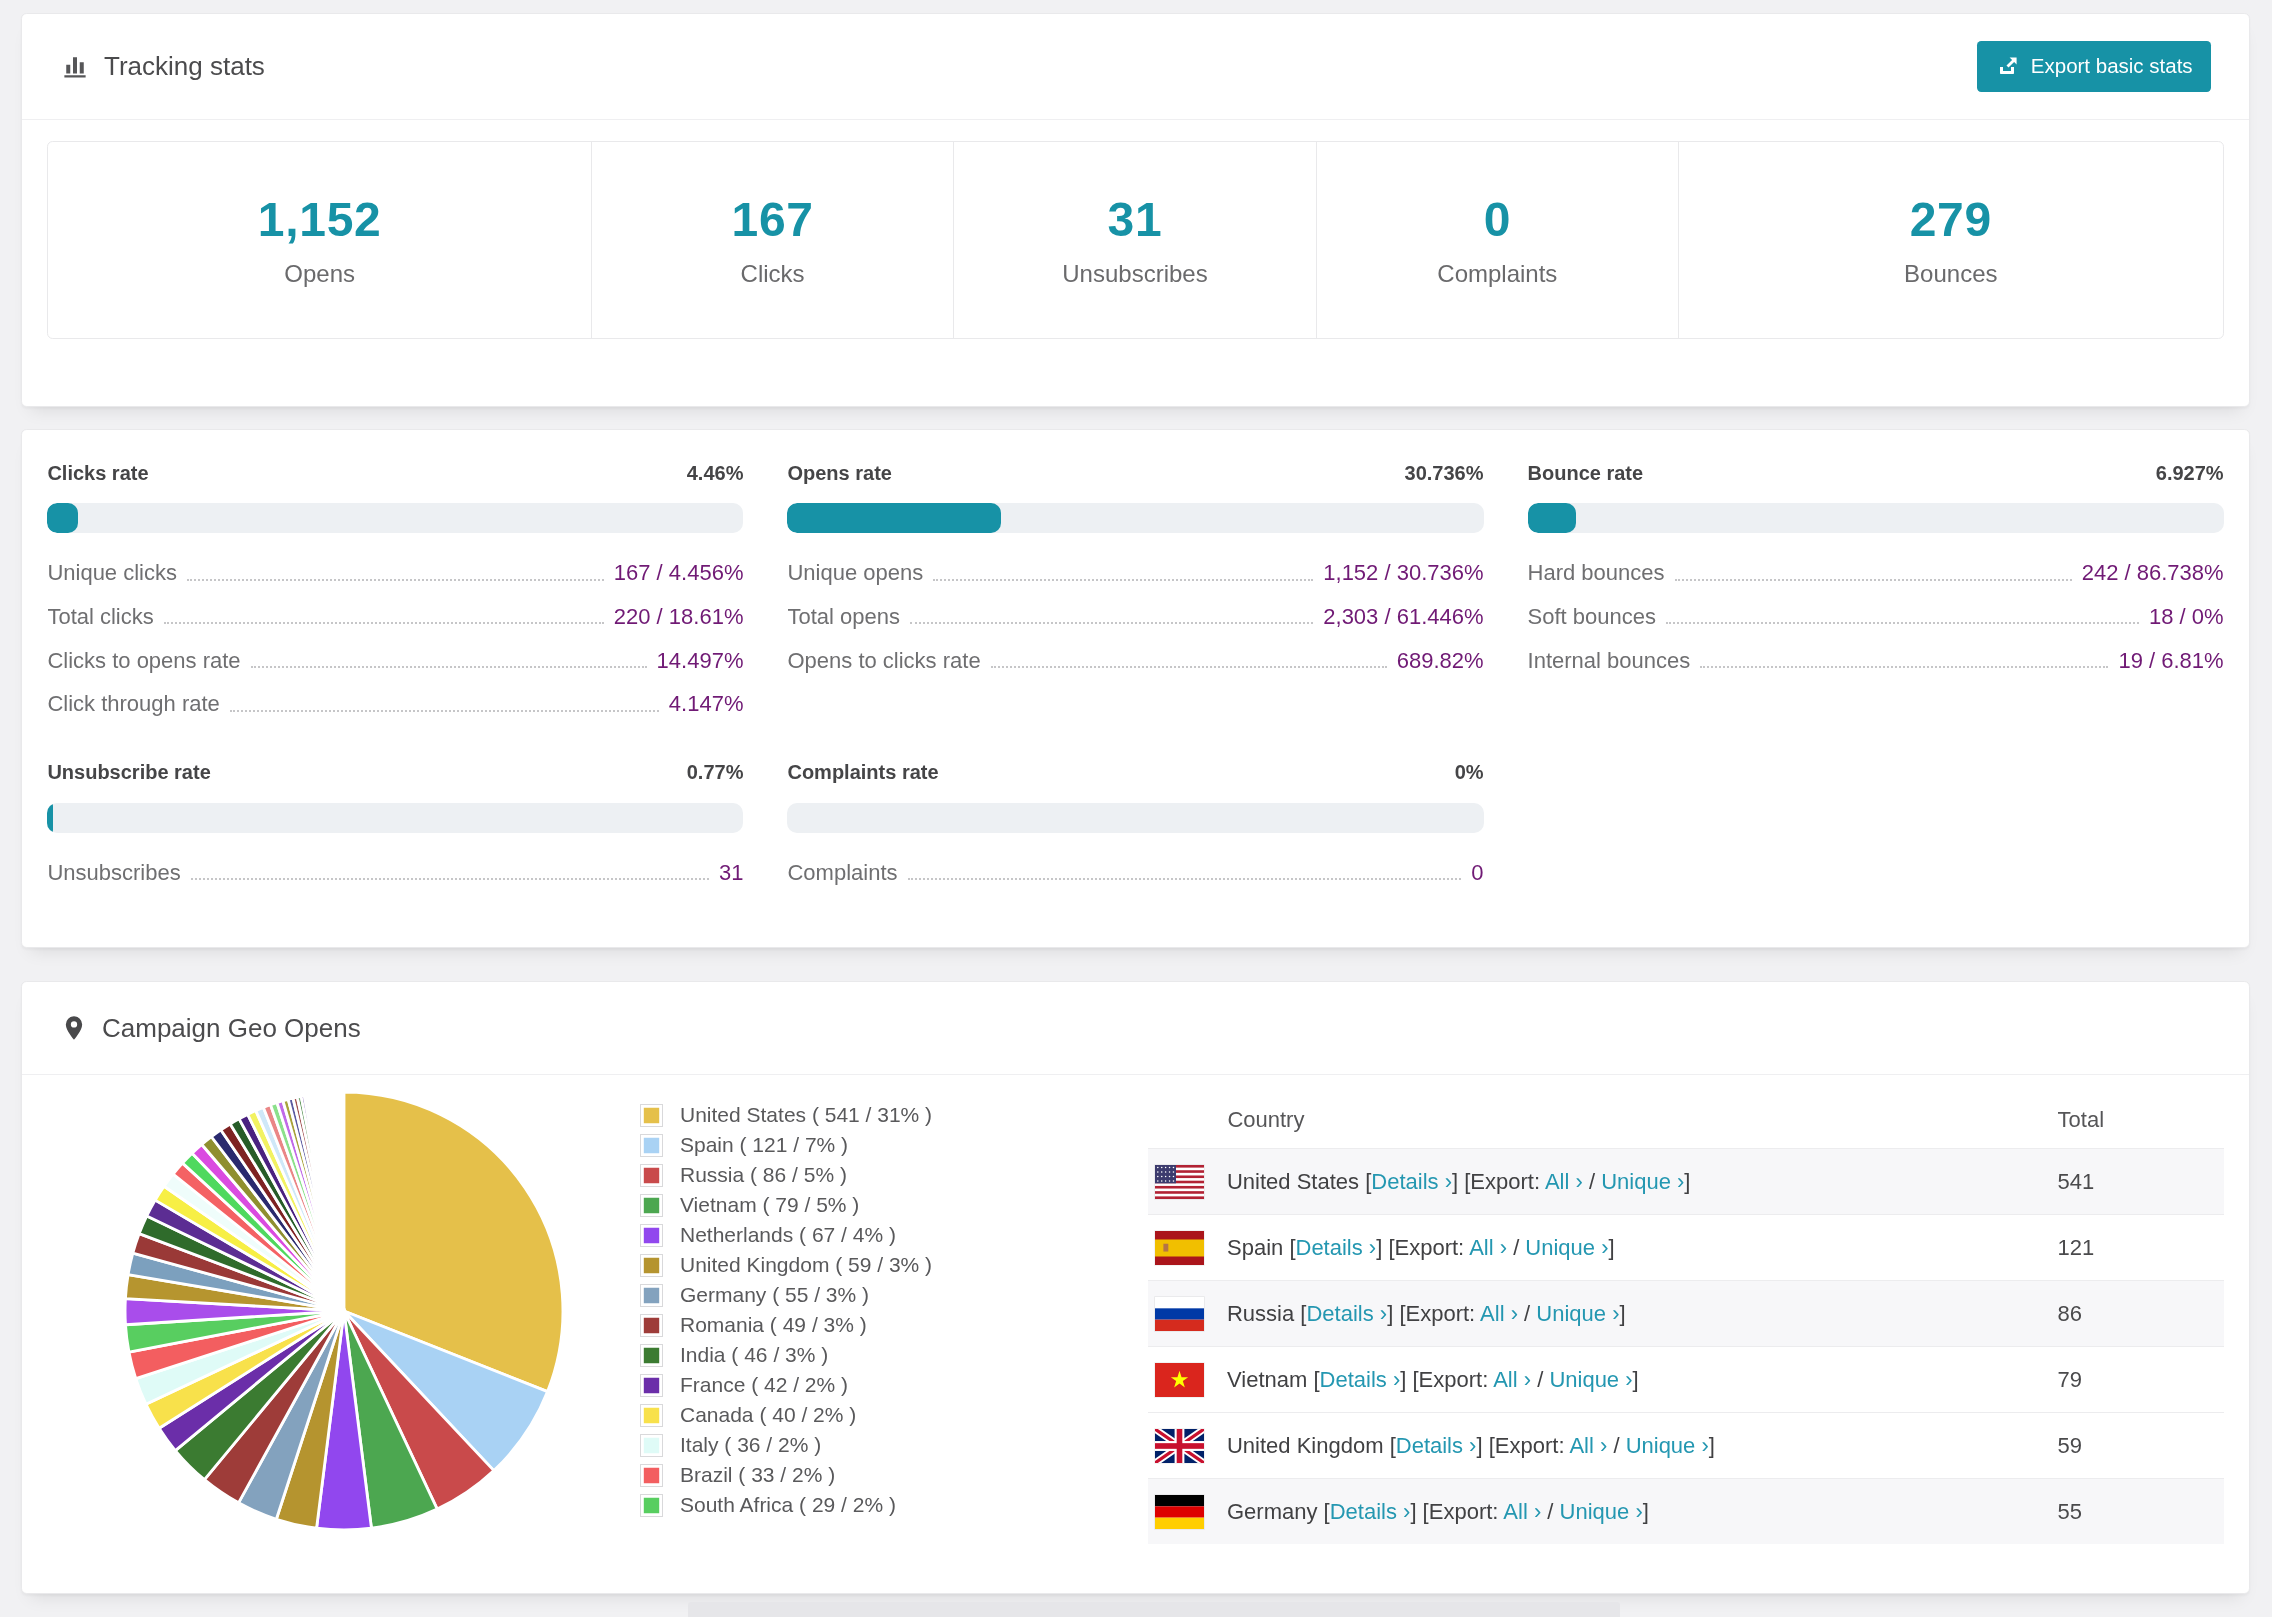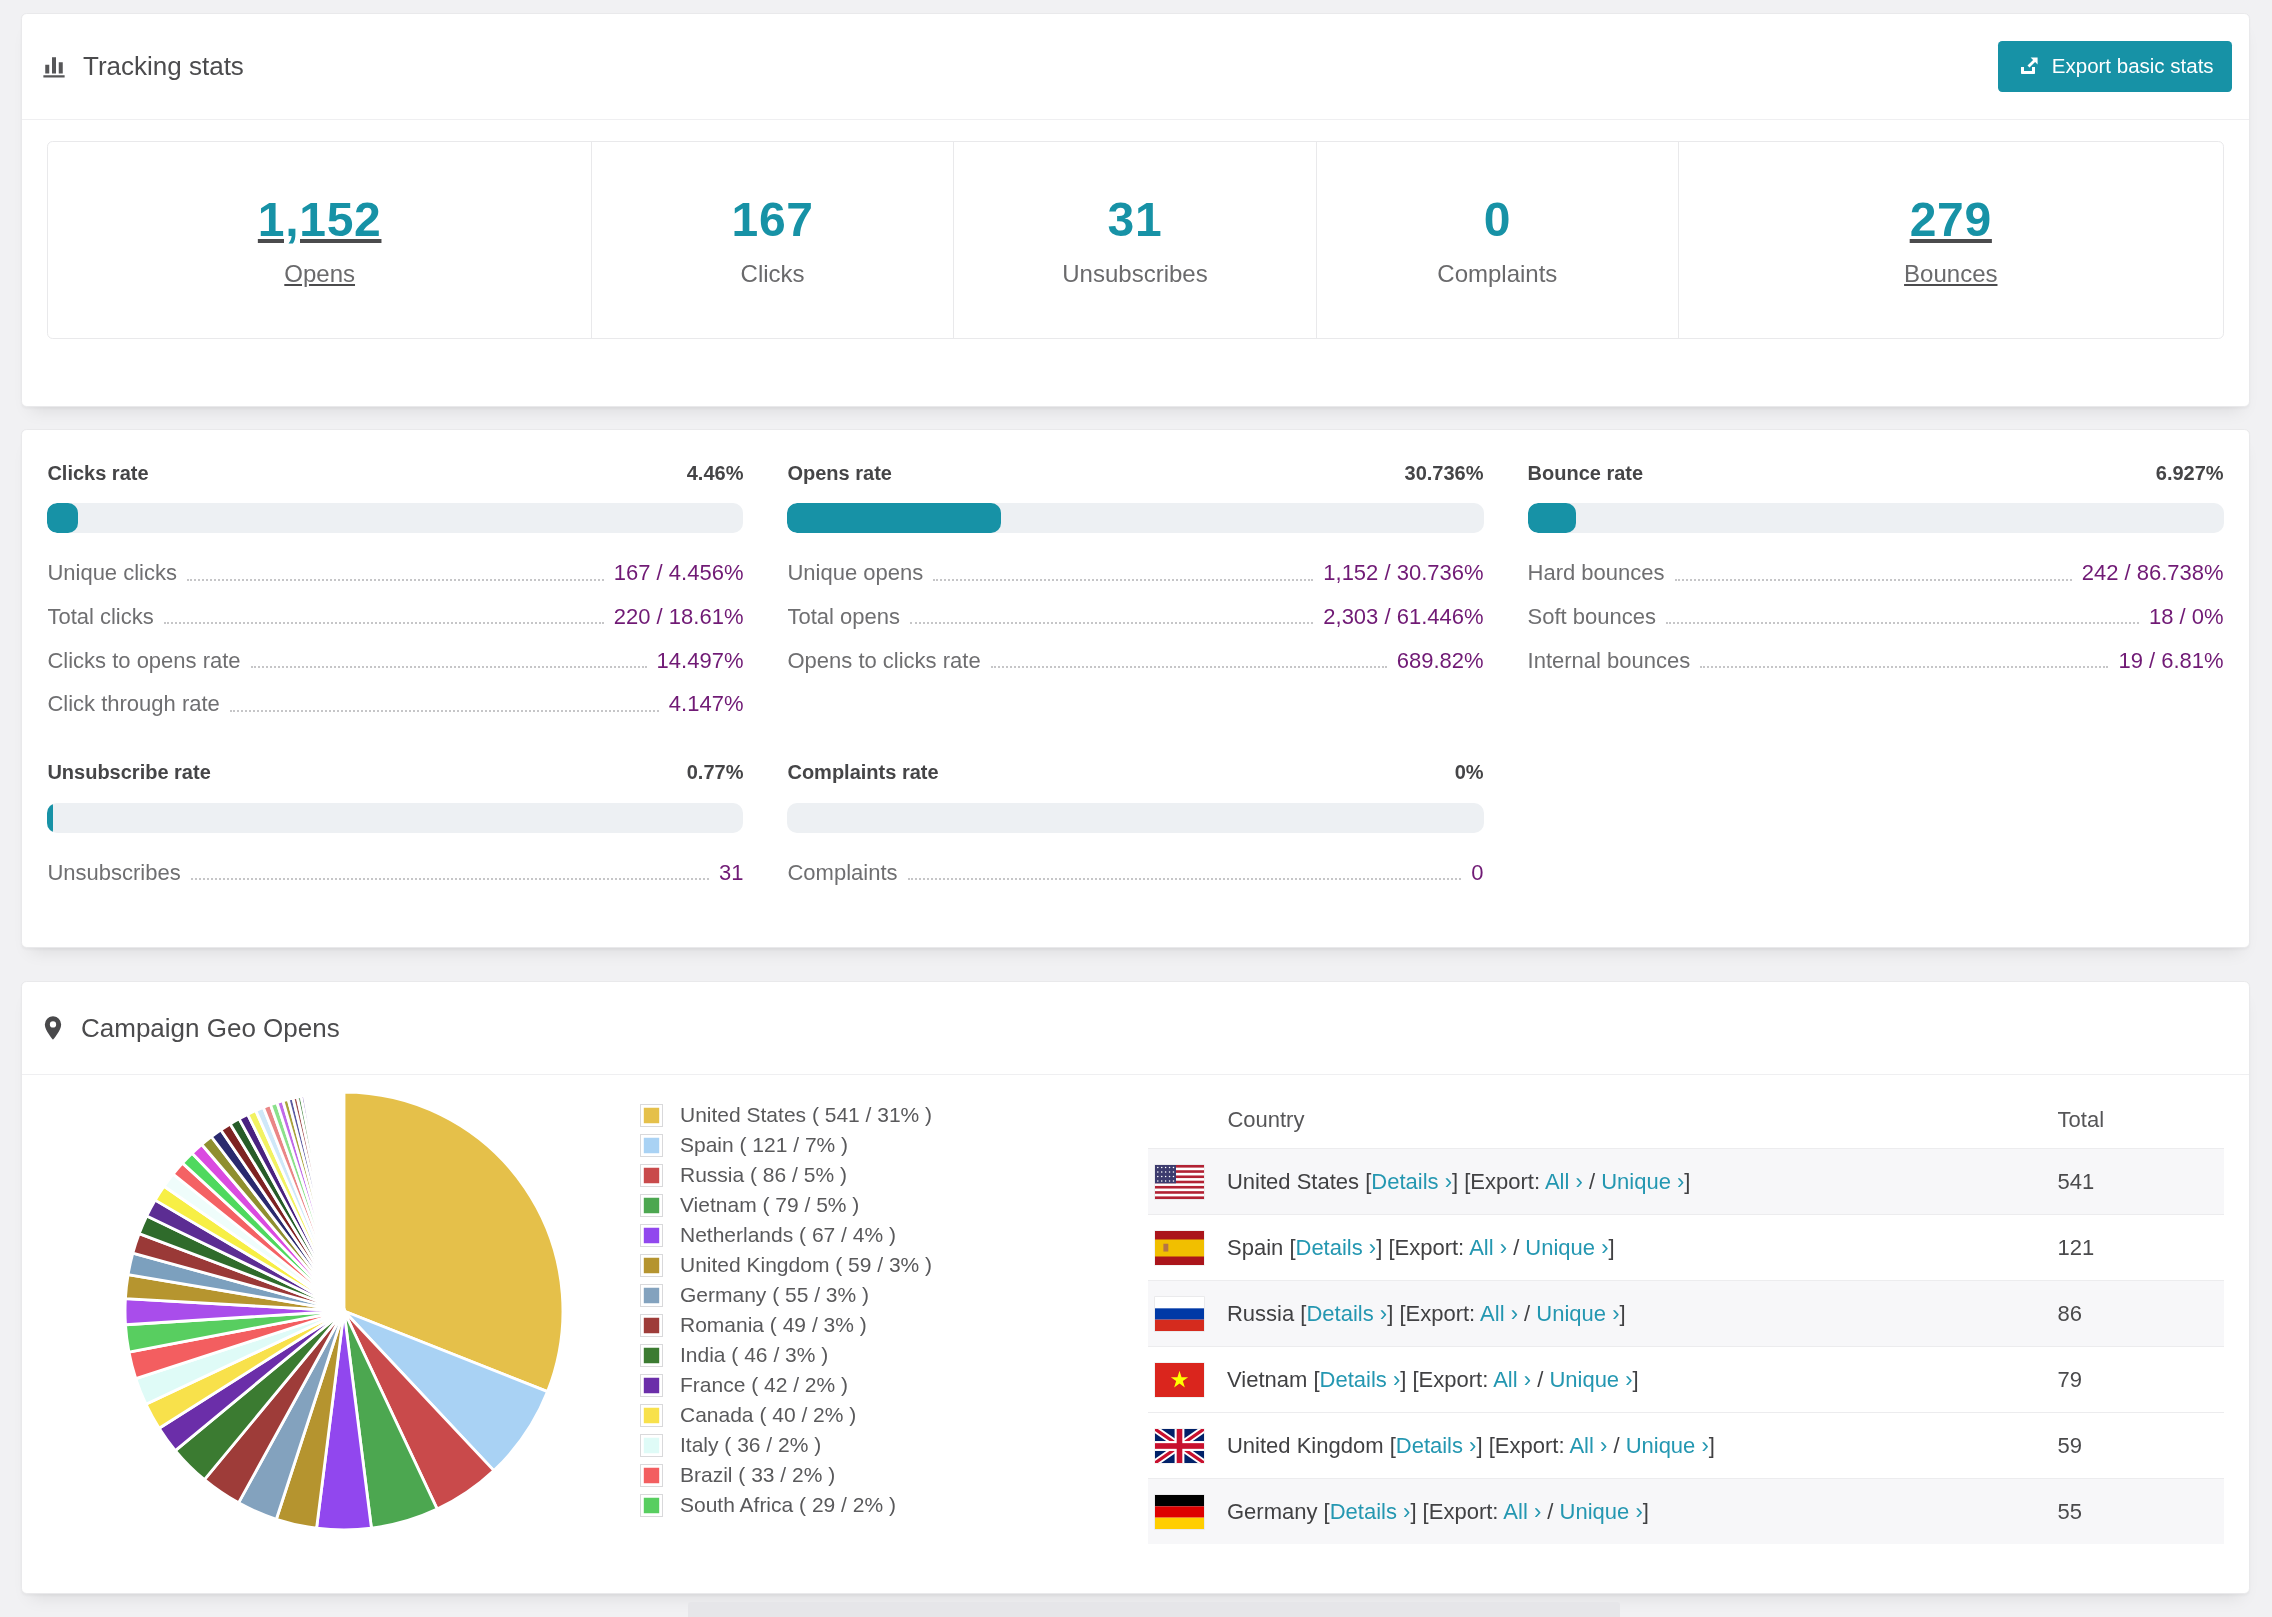--- a/index.html
+++ b/index.html
@@ -18,21 +18,21 @@
     border: 1.4px solid #E9E9EB; border-radius: 5.6px;
     box-shadow: 0 1.4px 2.1px rgba(0,0,0,.03), 0 11.3px 17px -8.5px rgba(0,0,0,.10);
   }
   #card-tracking { top: 12.7px;  height: 394px; }
   #card-rates    { top: 429px; height: 519px; }
   #card-geo      { top: 981px; height: 613px; overflow: hidden; }
 
   
   .card-header {
     height: 106px; display: flex; align-items: center; justify-content: space-between;
-    padding: 0 17px; border-bottom: 1.4px solid #EFEFF1;
+    padding: 0 38px; border-bottom: 1.4px solid #EFEFF1;
   }
   .card-title { display: flex; align-items: center; gap: 14px; font-size: 26px; color: #4B4B4D; }
   .card-title svg { flex: none; }
   #card-geo .card-header { height: 93px; justify-content: flex-start; }
 
   .btn-export {
     display: flex; align-items: center; gap: 11.3px;
     height: 51px; padding: 0 18.4px;
     background: #1792A6; color: #fff; font-size: 20.5px;
     border: none; border-radius: 4.2px; cursor: pointer;
@@ -40,21 +40,21 @@
   }
 
   
   .card-body-stats { padding: 21px 25.4px; }
   .stat-strip { display: flex; height: 198px; border: 1.4px solid #E9E9EB; border-radius: 5.6px; }
   .stat-box {
     display: flex; flex-direction: column; align-items: center; justify-content: center;
     gap: 12.7px; border-right: 1.4px solid #E9E9EB;
   }
   .stat-box:last-child { border-right: none; }
-  .stat-box.wide { width: 25%; text-decoration: underline; } .stat-box.narrow { width: 16.6667%; }
+  .stat-box.wide { width: 25%; } .stat-box.narrow { width: 16.6667%; }
   .stat-value { font-size: 48px; font-weight: 700; color: #1792A6; letter-spacing: 0.7px; }
   .stat-label { font-size: 24px; color: #6A6A6C; }
 
   
   .card-body-rates { padding: 32px 25.4px 0; }
   .rates-grid { display: grid; grid-template-columns: repeat(3, 1fr); column-gap: 44px; row-gap: 44px; }
   .rate-head { display: flex; justify-content: space-between; align-items: baseline; margin-bottom: 18.4px; }
   .rate-title, .rate-value { font-size: 20px; font-weight: 700; color: #454547; }
   .bar { height: 30px; background: #EDF0F3; border-radius: 10px; margin-bottom: 27px; overflow: hidden; }
   .bar-fill { height: 100%; background: #1792A6; border-radius: 10px; }

